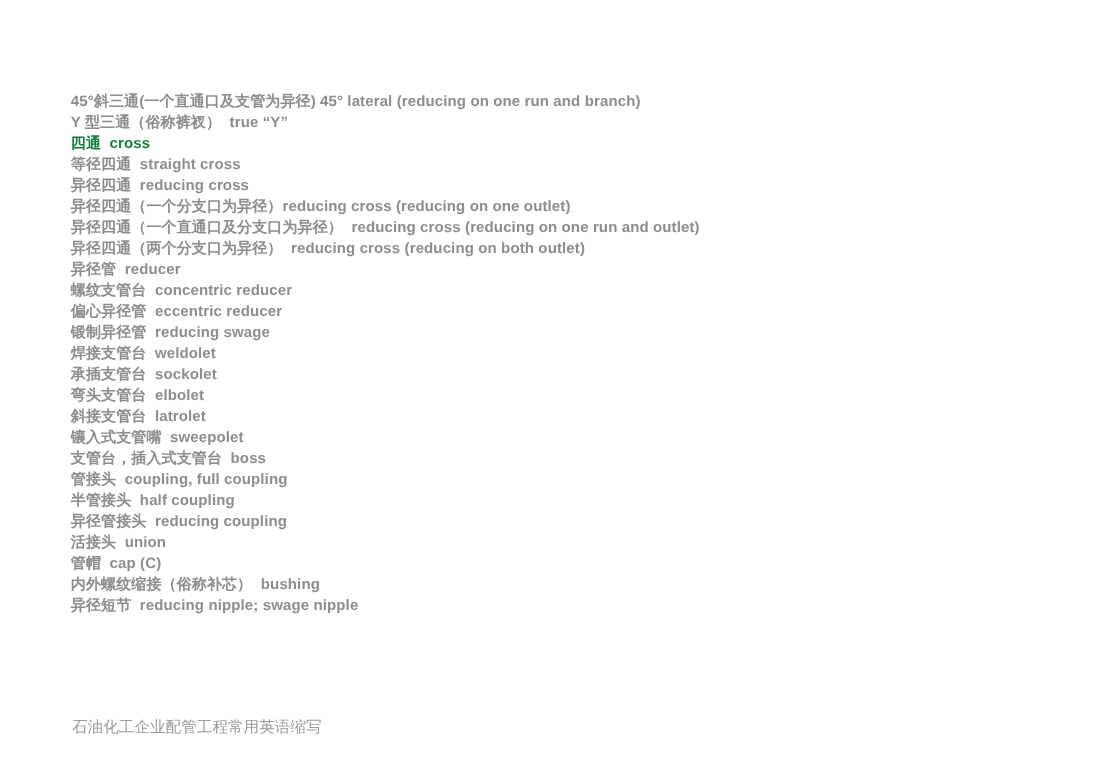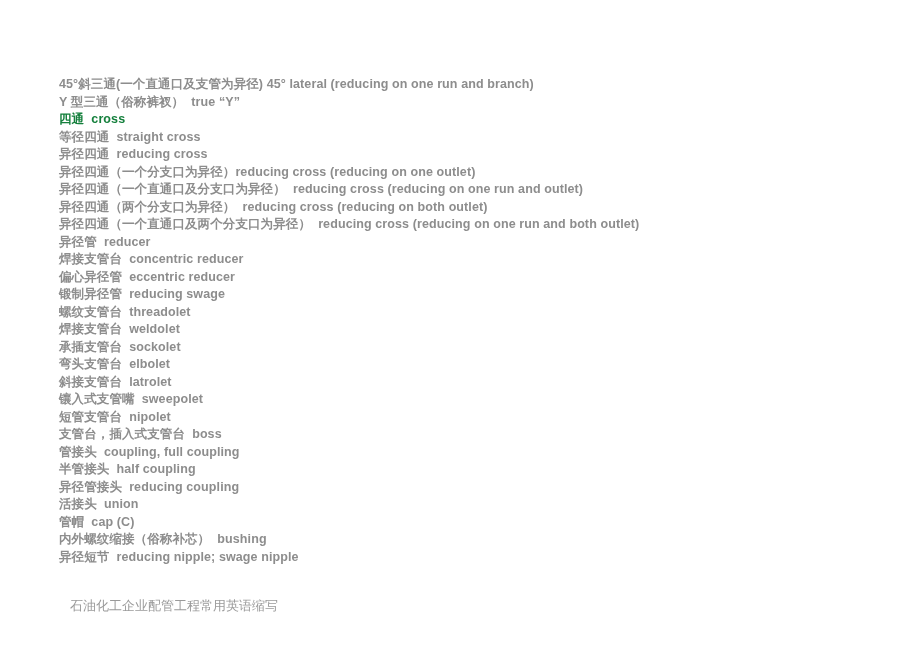--- a/index.html
+++ b/index.html
@@ -33,21 +33,21 @@
     font-weight: bold;
     white-space: pre;
     letter-spacing: 0.1px;
   }
   .entry.strong {
     color: #15803d;
     font-weight: bold;
   }
   .footer-note {
     position: absolute;
-    left: 70px;
+    left: 60px;
     top: 597px;
     font-family: "Liberation Serif", "DejaVu Serif", serif;
     font-size: 13px;
     line-height: 18px;
     color: #9a9a9a;
     font-weight: normal;
     white-space: pre;
   }
 </style>
 </head>
@@ -57,32 +57,29 @@
 
   <div class="glossary">
       <div class="entry">45°斜三通(一个直通口及支管为异径) 45° lateral (reducing on one run and branch)</div>
       <div class="entry">Y 型三通（俗称裤衩）  true “Y”</div>
       <div class="entry strong">四通  cross</div>
       <div class="entry">等径四通  straight cross</div>
       <div class="entry">异径四通  reducing cross</div>
       <div class="entry">异径四通（一个分支口为异径）reducing cross (reducing on one outlet)</div>
       <div class="entry">异径四通（一个直通口及分支口为异径）  reducing cross (reducing on one run and outlet)</div>
       <div class="entry">异径四通（两个分支口为异径）  reducing cross (reducing on both outlet)</div>
-      <div class="entry">异径四通（一个直通口及两个分支口为异径）  reducing cross (reducing on one run and both outlet)</div>
       <div class="entry">异径管  reducer</div>
-      <div class="entry">焊接支管台  concentric reducer</div>
+      <div class="entry">螺纹支管台  concentric reducer</div>
       <div class="entry">偏心异径管  eccentric reducer</div>
       <div class="entry">锻制异径管  reducing swage</div>
-      <div class="entry">螺纹支管台  threadolet</div>
       <div class="entry">焊接支管台  weldolet</div>
       <div class="entry">承插支管台  sockolet</div>
       <div class="entry">弯头支管台  elbolet</div>
       <div class="entry">斜接支管台  latrolet</div>
       <div class="entry">镶入式支管嘴  sweepolet</div>
-      <div class="entry">短管支管台  nipolet</div>
       <div class="entry">支管台，插入式支管台  boss</div>
       <div class="entry">管接头  coupling, full coupling</div>
       <div class="entry">半管接头  half coupling</div>
       <div class="entry">异径管接头  reducing coupling</div>
       <div class="entry">活接头  union</div>
       <div class="entry">管帽  cap (C)</div>
       <div class="entry">内外螺纹缩接（俗称补芯）  bushing</div>
       <div class="entry">异径短节  reducing nipple; swage nipple</div>
     </div>
 

